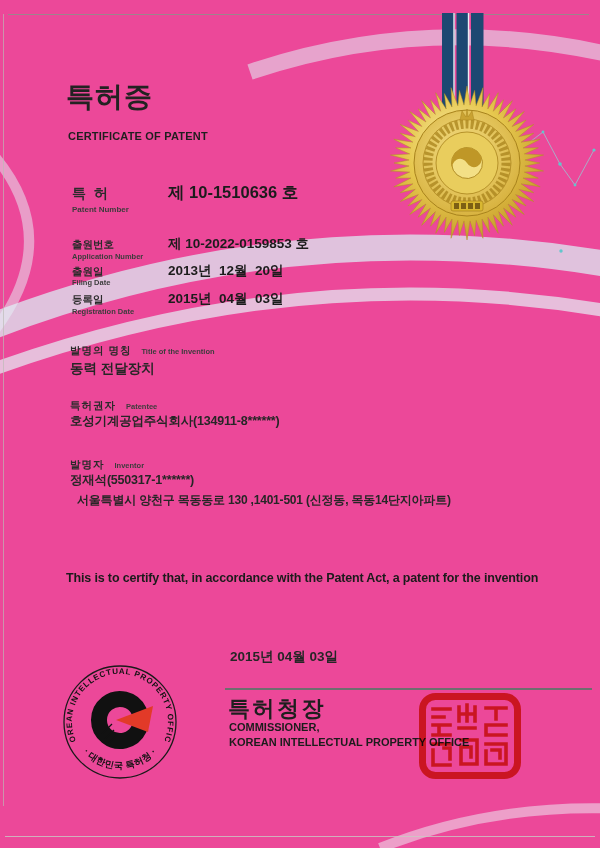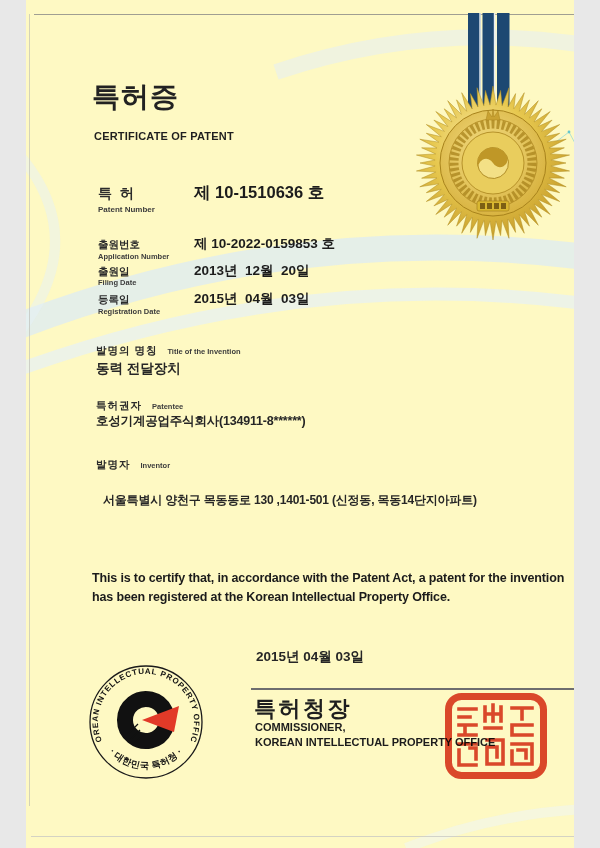--- a/index.html
+++ b/index.html
@@ -1,19 +1,19 @@
 <!DOCTYPE html>
 <html><head>
 <meta charset="utf-8">
 <style>
   * { margin:0; padding:0; box-sizing:border-box; }
   html,body { background:#e8e8e8; }
   .page {
-    position:relative; width:548px; height:848px; margin:0 auto;
-    background:#fef9c3; overflow:hidden;
+    position:relative; width:600px; height:848px; margin:0 auto;
+    background:#ec4899; overflow:hidden;
     font-family:"Liberation Sans", sans-serif; color:#262626;
   }
   svg { display:block; }
   .abs { position:absolute; }
 
   
   .top-rule   { left:8px; top:14px; width:581px; height:1px; background:#8f8f8a; opacity:.85; }
   .left-rule  { left:3px; top:14px; width:1px; height:792px; background:#bcbcb6; opacity:.65; }
   .bottom-rule{ left:5px; top:836px; width:590px; height:1px; background:#c9c9c3; opacity:.8; }
 
@@ -167,25 +167,25 @@
   <div class="abs pair-label patee-label">
     <span class="lab-ko">특허권자</span>
     <span class="lab-en">Patentee</span>
   </div>
   <div class="abs patee-name">호성기계공업주식회사(134911-8******)</div>
 
   <div class="abs pair-label invr-label">
     <span class="lab-ko">발명자</span>
     <span class="lab-en">Inventor</span>
   </div>
+  <div class="abs invr-name">정재석(550317-1******)</div>
   <div class="abs invr-addr">서울특별시 양천구 목동동로 130 ,1401-501 (신정동, 목동14단지아파트)</div>
 
   <div class="abs stmt-en">
     <div>This is to certify that, in accordance with the Patent Act, a patent for the invention</div>
-    <div>has been registered at the Korean Intellectual Property Office.</div>
   </div>
 
   <div class="abs issue-date">2015년 04월 03일</div>
   <div class="abs sign-rule"></div>
   <div class="abs comm-ko">특허청장</div>
   <div class="abs comm-en1">COMMISSIONER,</div>
   <div class="abs comm-en2">KOREAN INTELLECTUAL PROPERTY OFFICE</div>
 
   <svg class="abs" width="128" height="128" viewBox="0 0 128 128" style="left:56px;top:658px;">
     <circle cx="64" cy="64" r="56" fill="none" stroke="#1a1a1a" stroke-width="1.3"></circle>

